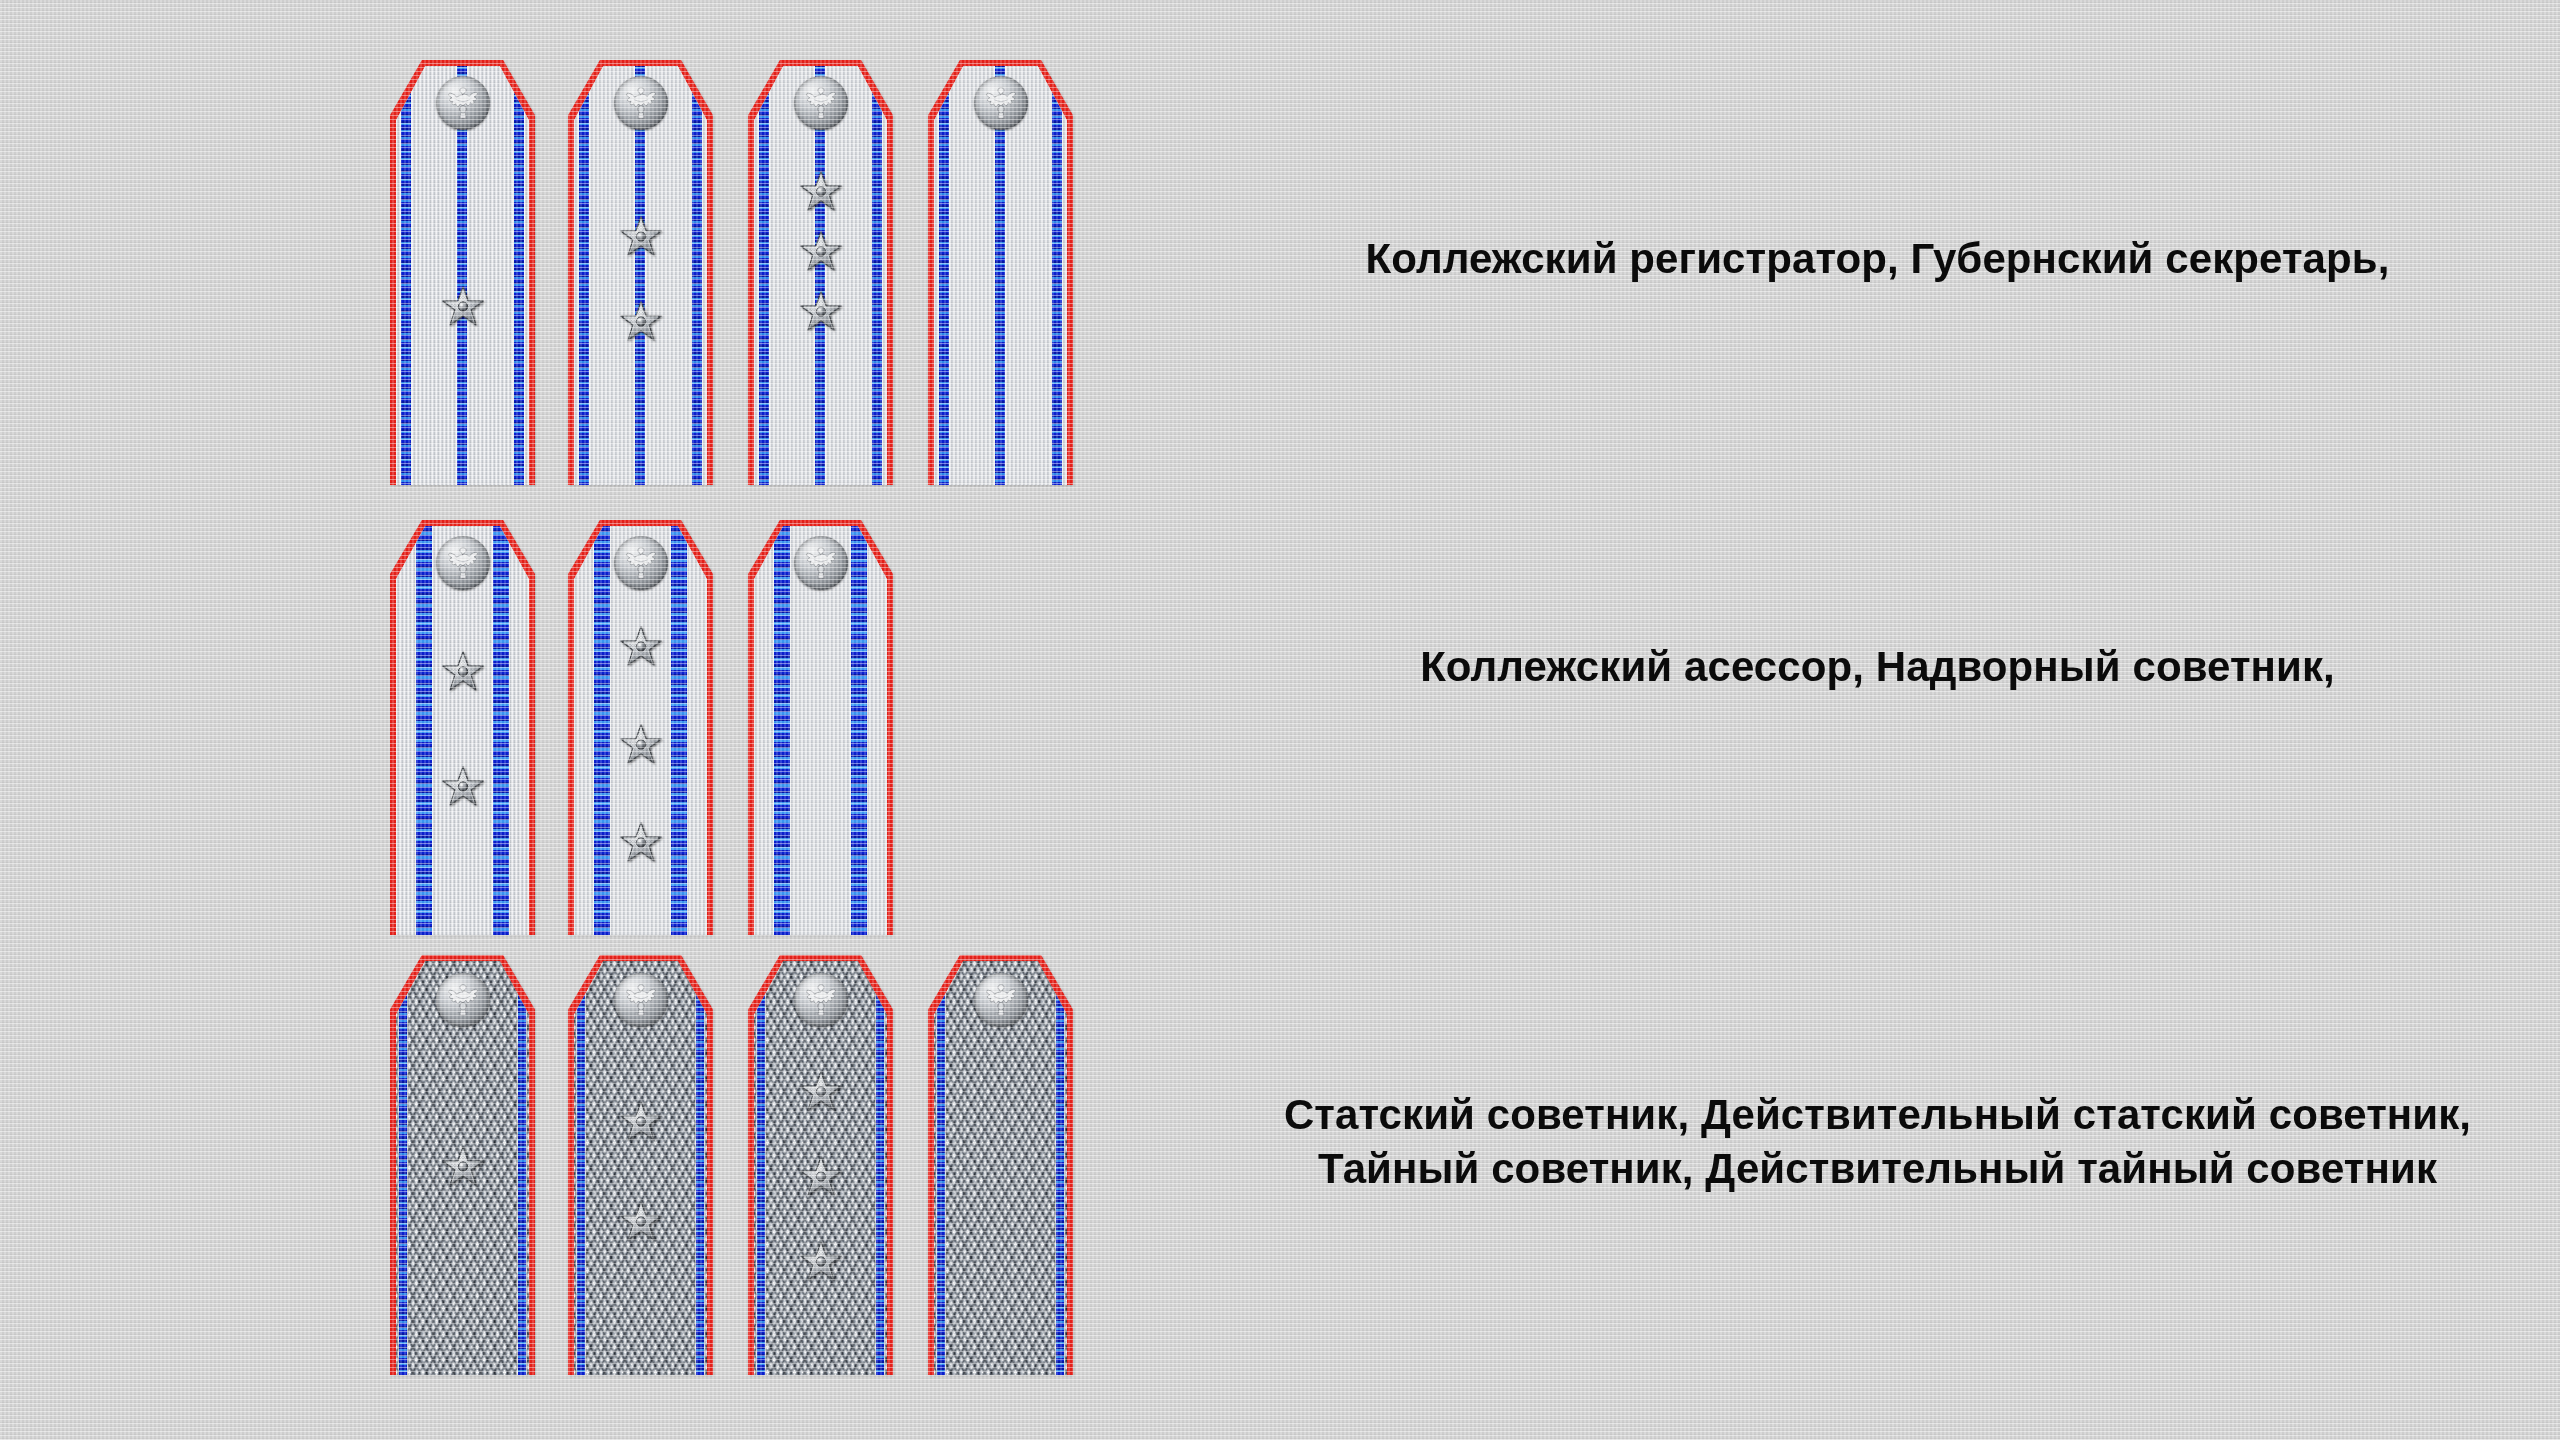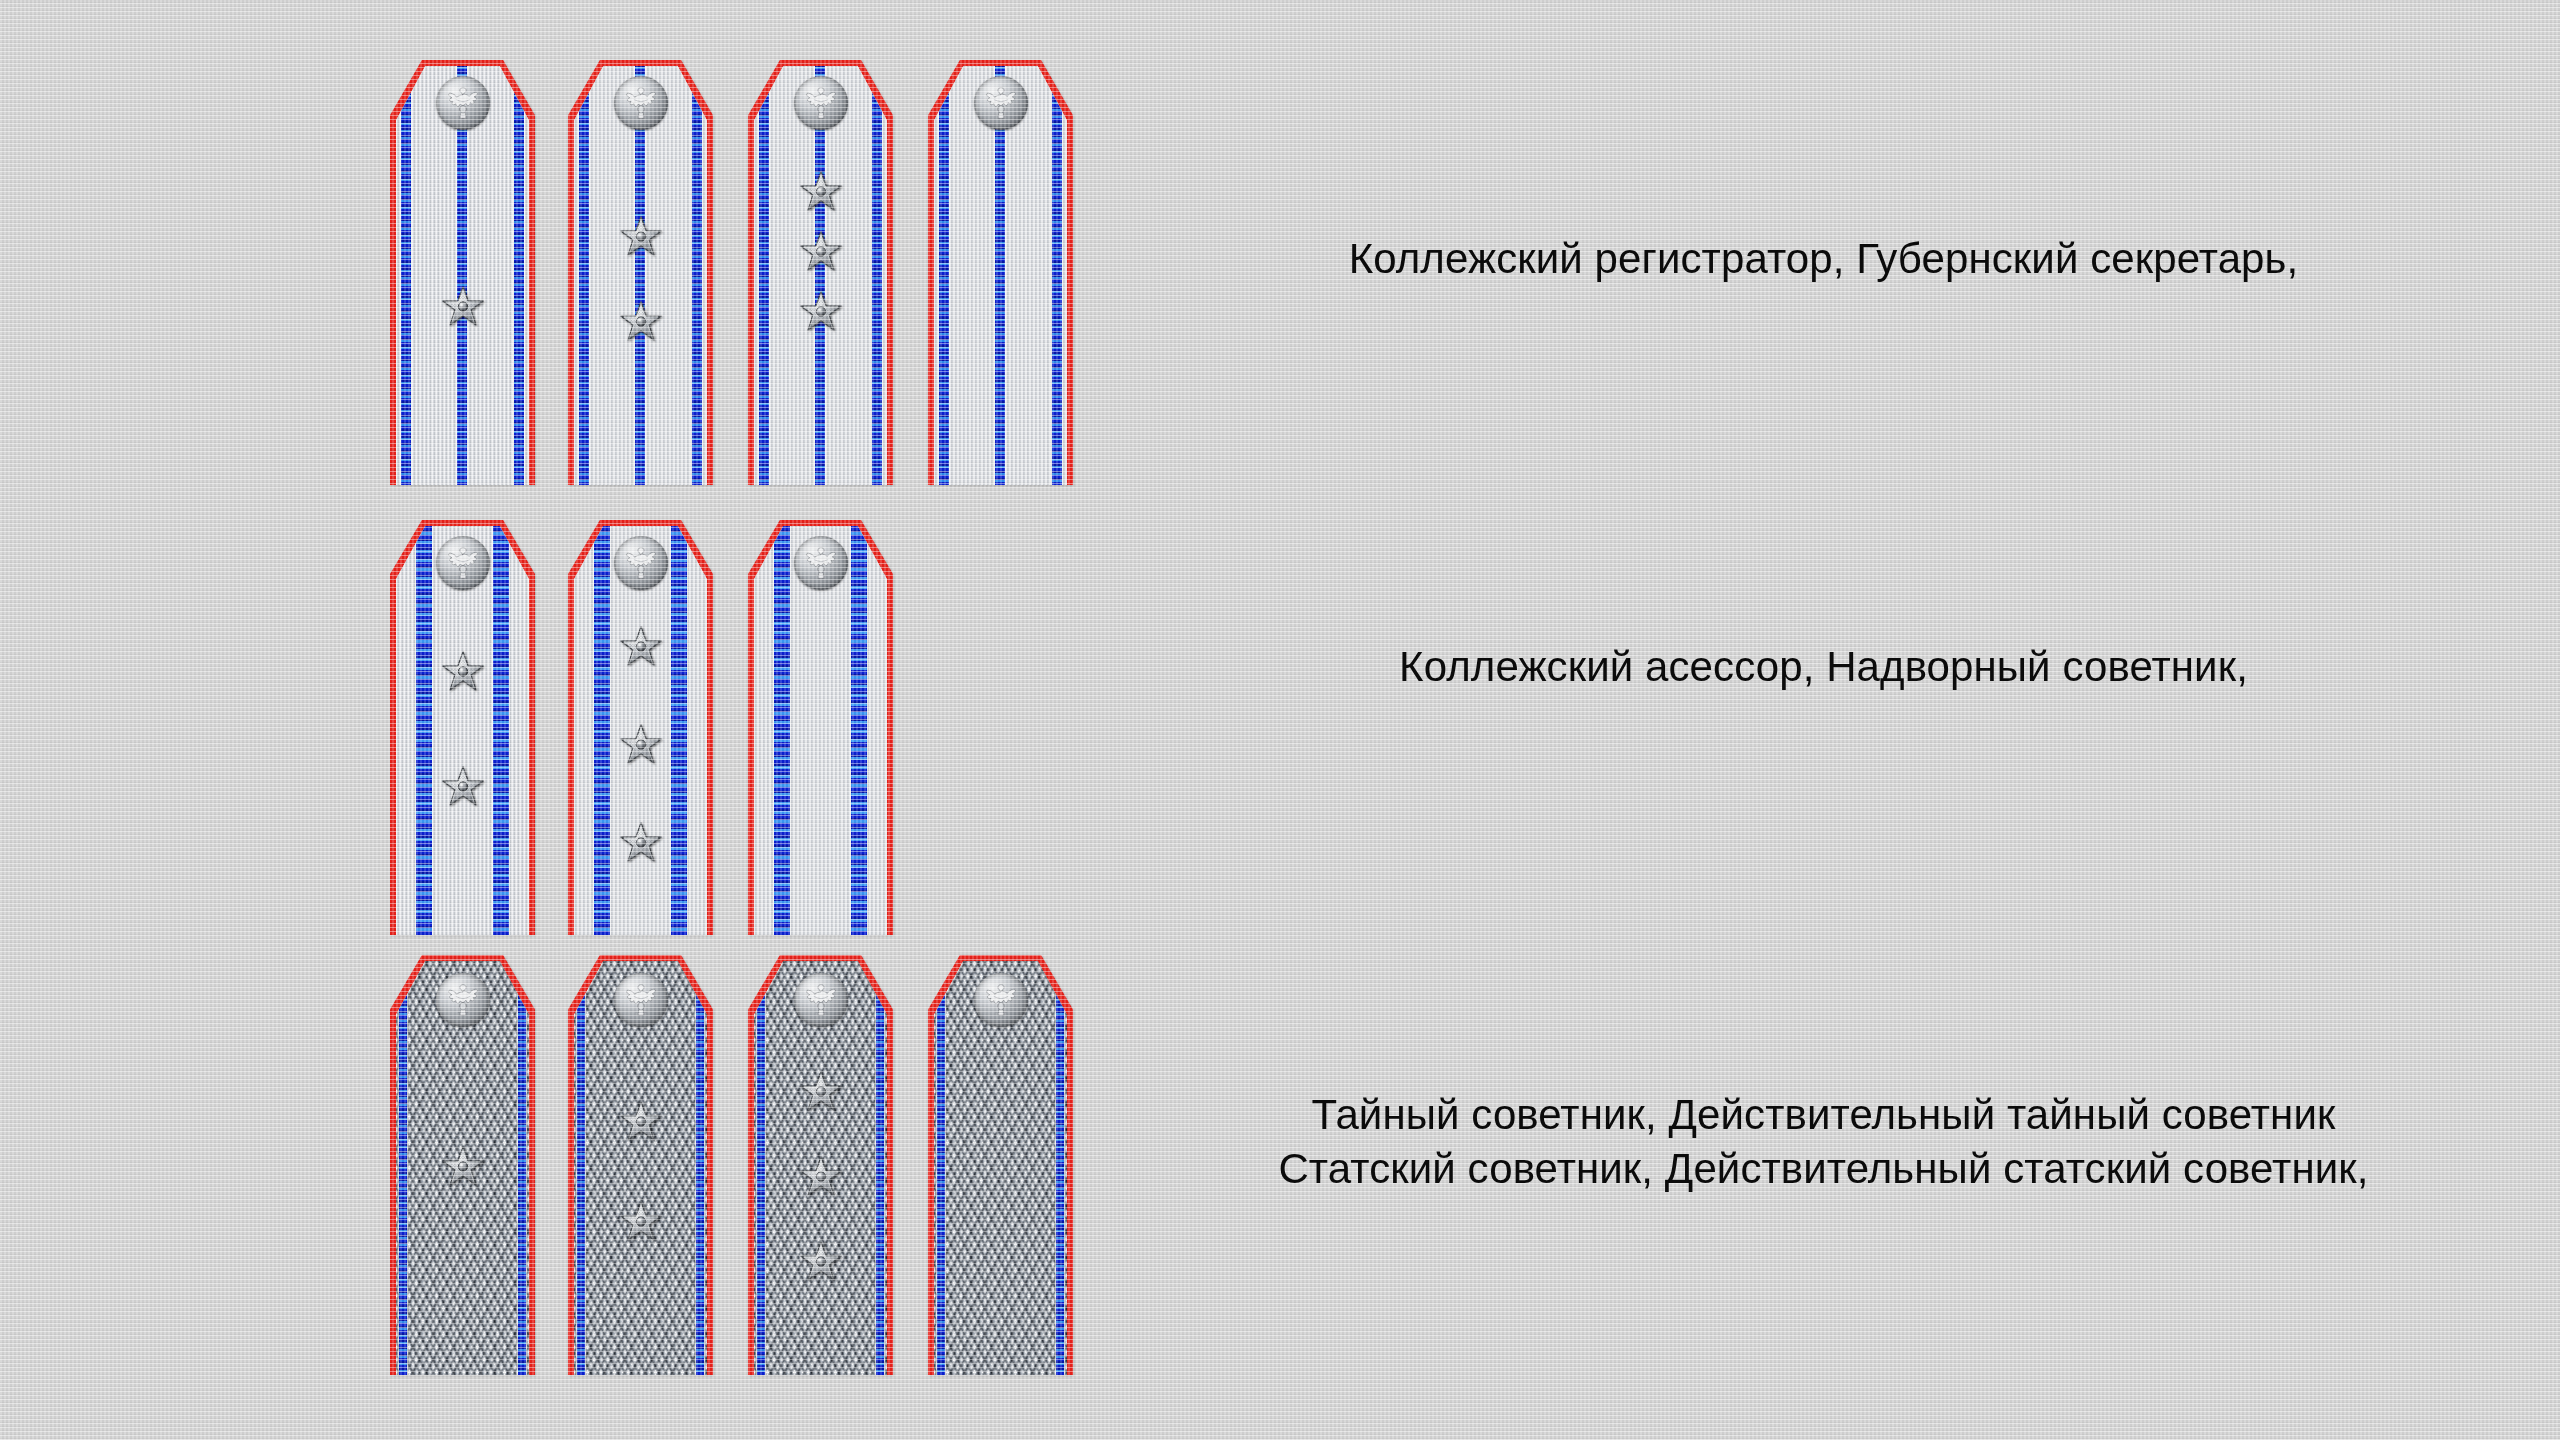--- a/index.html
+++ b/index.html
@@ -109,22 +109,23 @@
     text-align:center;
     line-height:1.28;
     letter-spacing:.1px;
     z-index:10;
   }
   .title{
     left:1240px;width:1310px;top:28px;
     font-size:52px;
   }
   .caption{
-    left:1146px;width:1355px;
+    left:1200px;width:1355px;
     font-size:42px;
+    font-weight:bold;
   }
   #caption-1{top:232px;}
   #caption-2{top:640px;}
   #caption-3{top:1088px;}
 </style>
 </head>
 <body>
 
 <div id="paper-texture"></div>
 
@@ -858,15 +859,15 @@
 
 <div class="caption" id="caption-1">
   <div>Коллежский регистратор, Губернский секретарь,</div>
 </div>
 
 <div class="caption" id="caption-2">
   <div>Коллежский асессор, Надворный советник,</div>
 </div>
 
 <div class="caption" id="caption-3">
+  <div>Статский советник, Действительный статский советник,</div>
   <div>Тайный советник, Действительный тайный советник</div>
-  <div>Статский советник, Действительный статский советник,</div>
 </div>
 
 </body></html>

